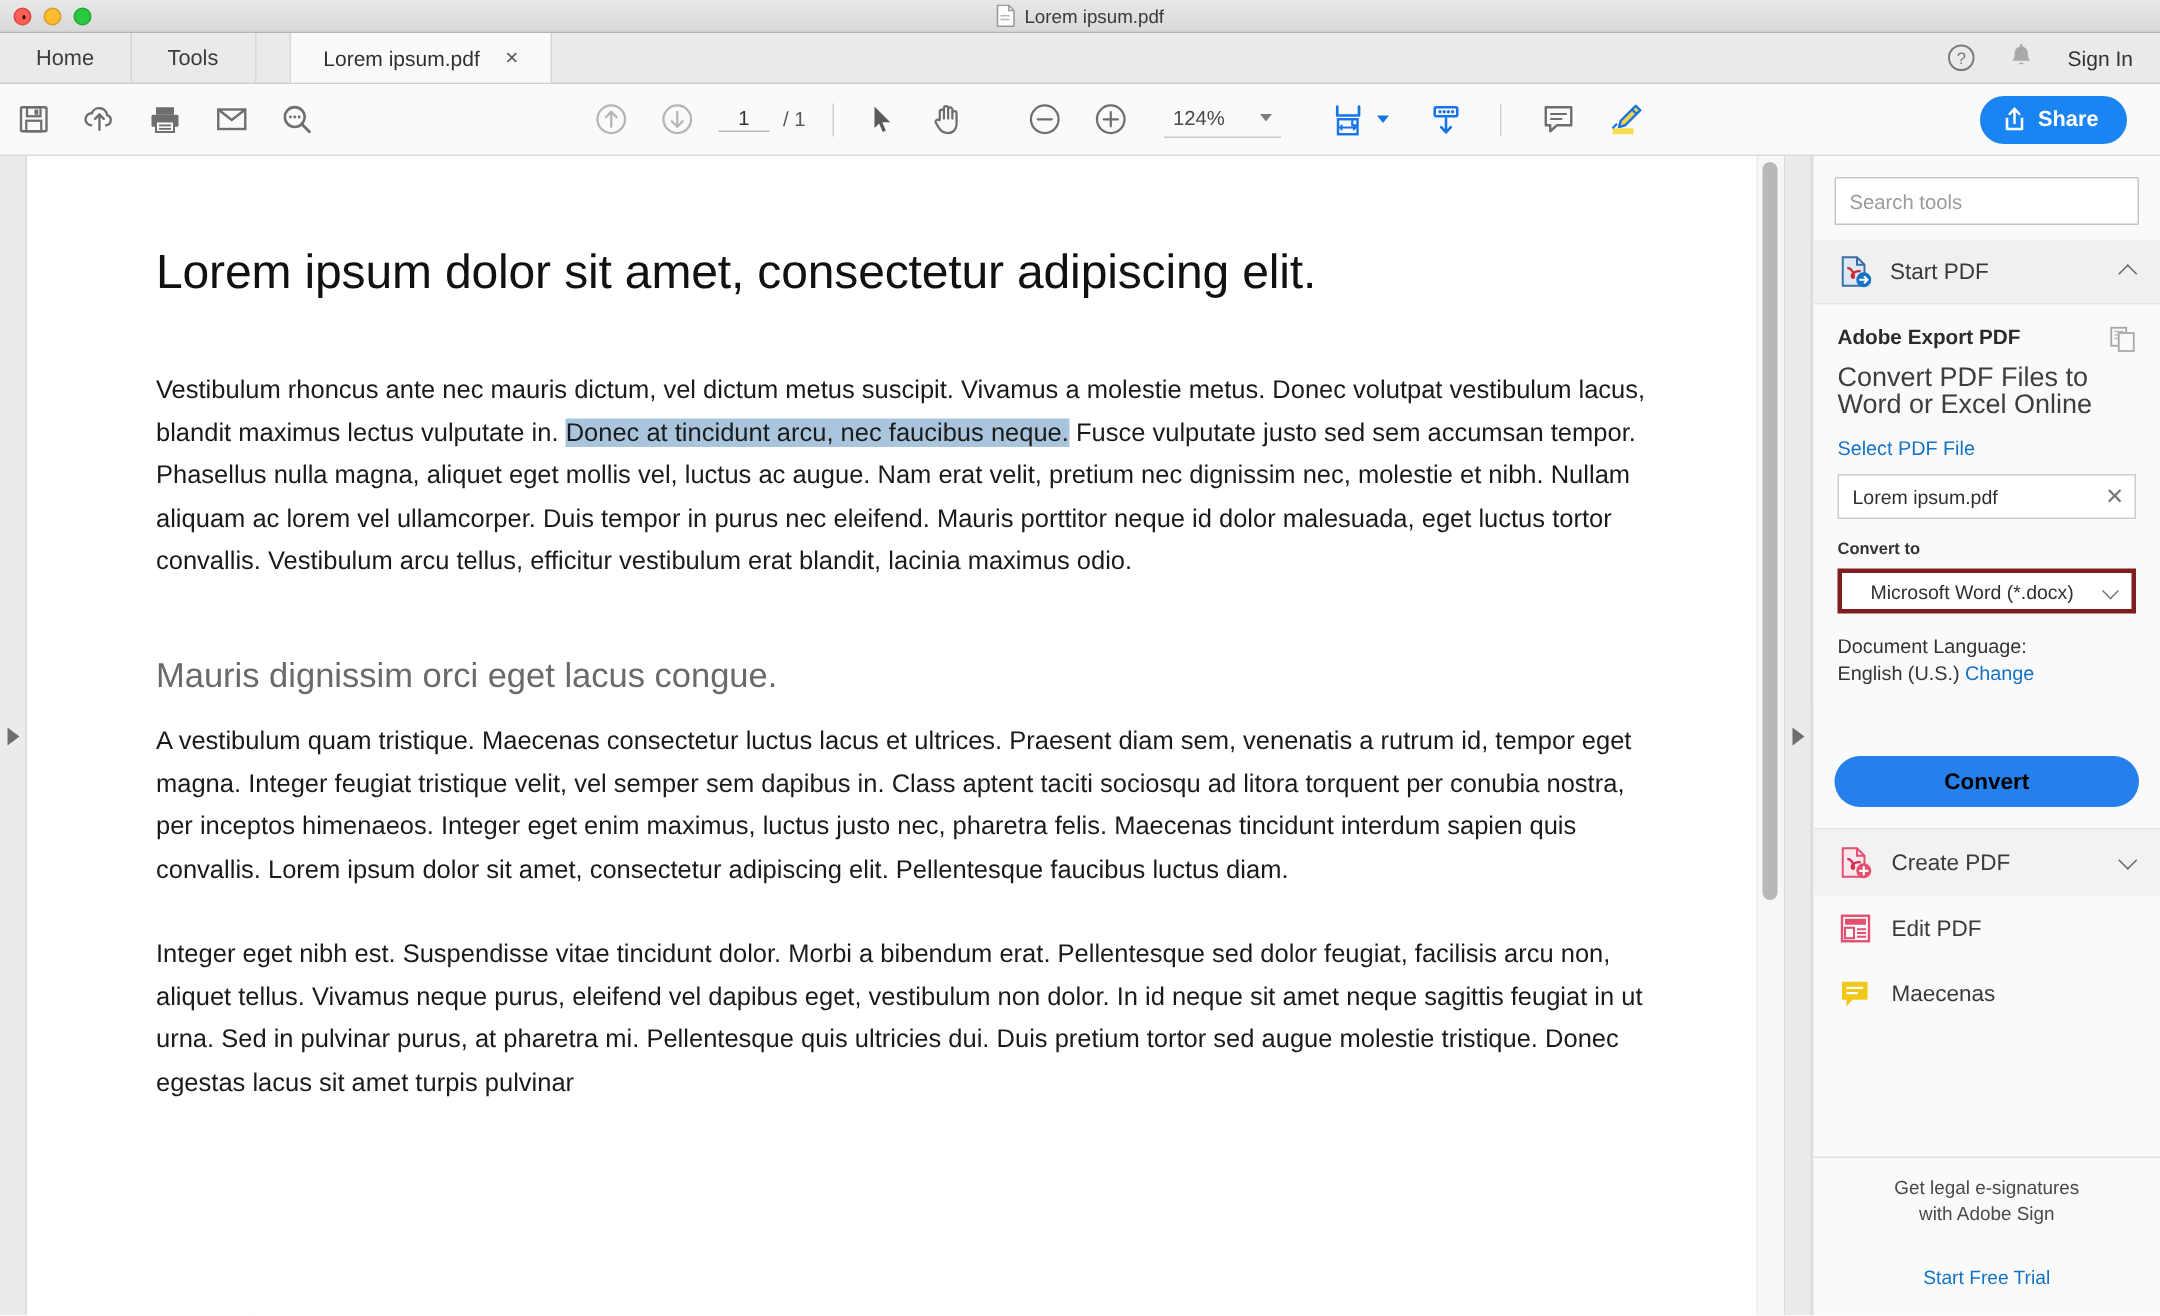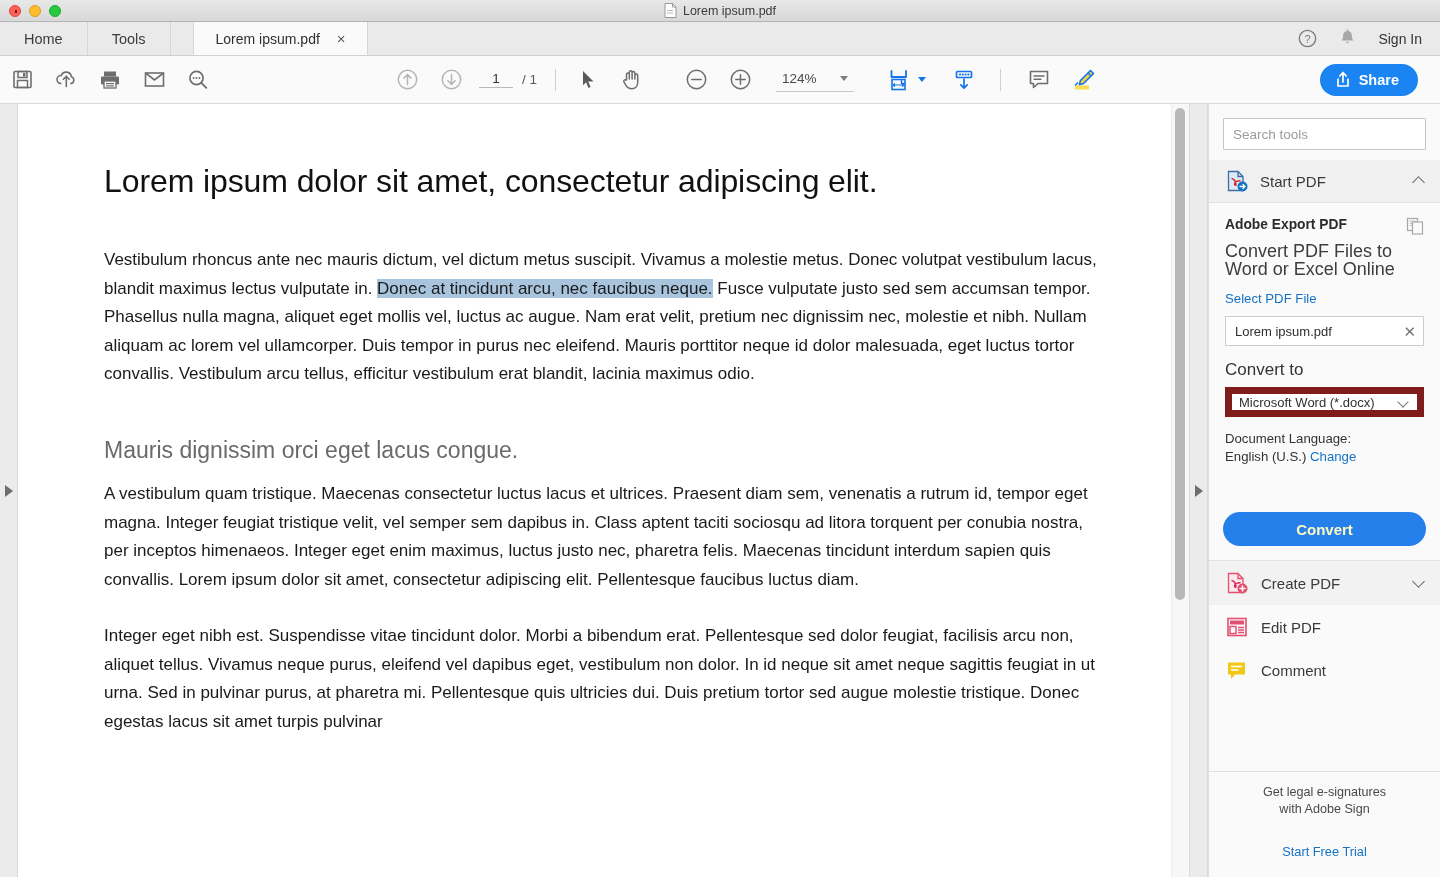--- a/index.html
+++ b/index.html
@@ -204,39 +204,39 @@
   .pb-title { font-size: 13.8px; font-weight: bold; color: #2b2b2b; }
   .pb-desc { font-size: 18px; color: #3d3d3d; line-height: 18px; margin-top: 7px; }
   .pb-link { font-size: 13.2px; color: #1473c4; margin-top: 13px; display: block; cursor: default; }
   .file-field {
     margin-top: 10px; height: 30px; border: 1px solid #cdcdcd;
     background: #fff; display: flex; align-items: center;
     padding: 0 7px 0 9px; gap: 6px;
   }
   .file-field .fname { flex: 1; font-size: 13px; color: #2f2f2f; }
   .x-icon { font-size: 15px; color: #767676; line-height: 1; cursor: default; }
-  .field-label { font-size: 17px; color: #333; margin-top: 14px; }
+  .field-label { font-size: 11px; color: #333; margin-top: 14px; font-weight: bold; }
   .select-field {
-    margin-top: 7px; height: 30px; border: 7px solid #7f1d1d;
+    margin-top: 7px; height: 30px; border: 3px solid #7f1d1d;
     background: #fff; display: flex; align-items: center;
-    padding: 0 8px 0 7px; gap: 6px;
+    padding: 0 8px 0 19px; gap: 6px;
   }
   .select-field .sval { flex: 1; font-size: 13px; color: #2f2f2f; }
   .chev-dn { width: 11px; height: 8px; position: relative; }
   .chev-dn::before {
     content: ""; position: absolute; left: 1px; top: 0;
     width: 7px; height: 7px; border-left: 1.4px solid #777;
     border-bottom: 1.4px solid #777; transform: rotate(-45deg);
   }
   .doclang { font-size: 13.2px; color: #333; margin-top: 13px; line-height: 18px; }
   .doclang .chg { color: #1473c4; cursor: default; }
 
   .convert-btn {
     margin: 36px 14px 14px 14px; height: 34px;
-    background: #2680eb; border-radius: 17px; color: #fef9c3;
+    background: #2680eb; border-radius: 17px; color: #000000;
     font-size: 15px; font-weight: bold;
     display: flex; align-items: center; justify-content: center;
     cursor: default;
   }
   .tools-div { border-top: 1px solid #e2e2e2; }
   .tool-row {
     display: flex; align-items: center; gap: 12px;
     padding: 10px 14px 10px 16px; cursor: default;
   }
   .tool-row.hl { background: #f2f2f2; }
@@ -527,21 +527,21 @@
             <rect x="5" y="11.5" width="6" height="7" fill="none" stroke="#e34f6f" stroke-width="1.4"></rect>
             <path d="M13 12.5h6M13 15h6M13 17.5h6" stroke="#e34f6f" stroke-width="1.4"></path>
           </svg>
           <span class="lbl">Edit PDF</span>
         </div>
         <div class="tool-row">
           <svg width="24" height="22" viewBox="0 0 24 22">
             <path d="M3 3.5h17v12h-10l-4 4.5v-4.5h-3z" fill="#f2c818"></path>
             <path d="M6.5 7.5h10M6.5 11h6.5" stroke="#fff" stroke-width="1.5" stroke-linecap="round"></path>
           </svg>
-          <span class="lbl">Comment</span>
+          <span class="lbl">Maecenas</span>
         </div>
       </div>
 
       <div class="promo">
         <div class="promo-text">Get legal e-signatures</div>
         <div class="promo-text">with Adobe Sign</div>
         <span class="promo-link">Start Free Trial</span>
       </div>
     </div>
   </div>

